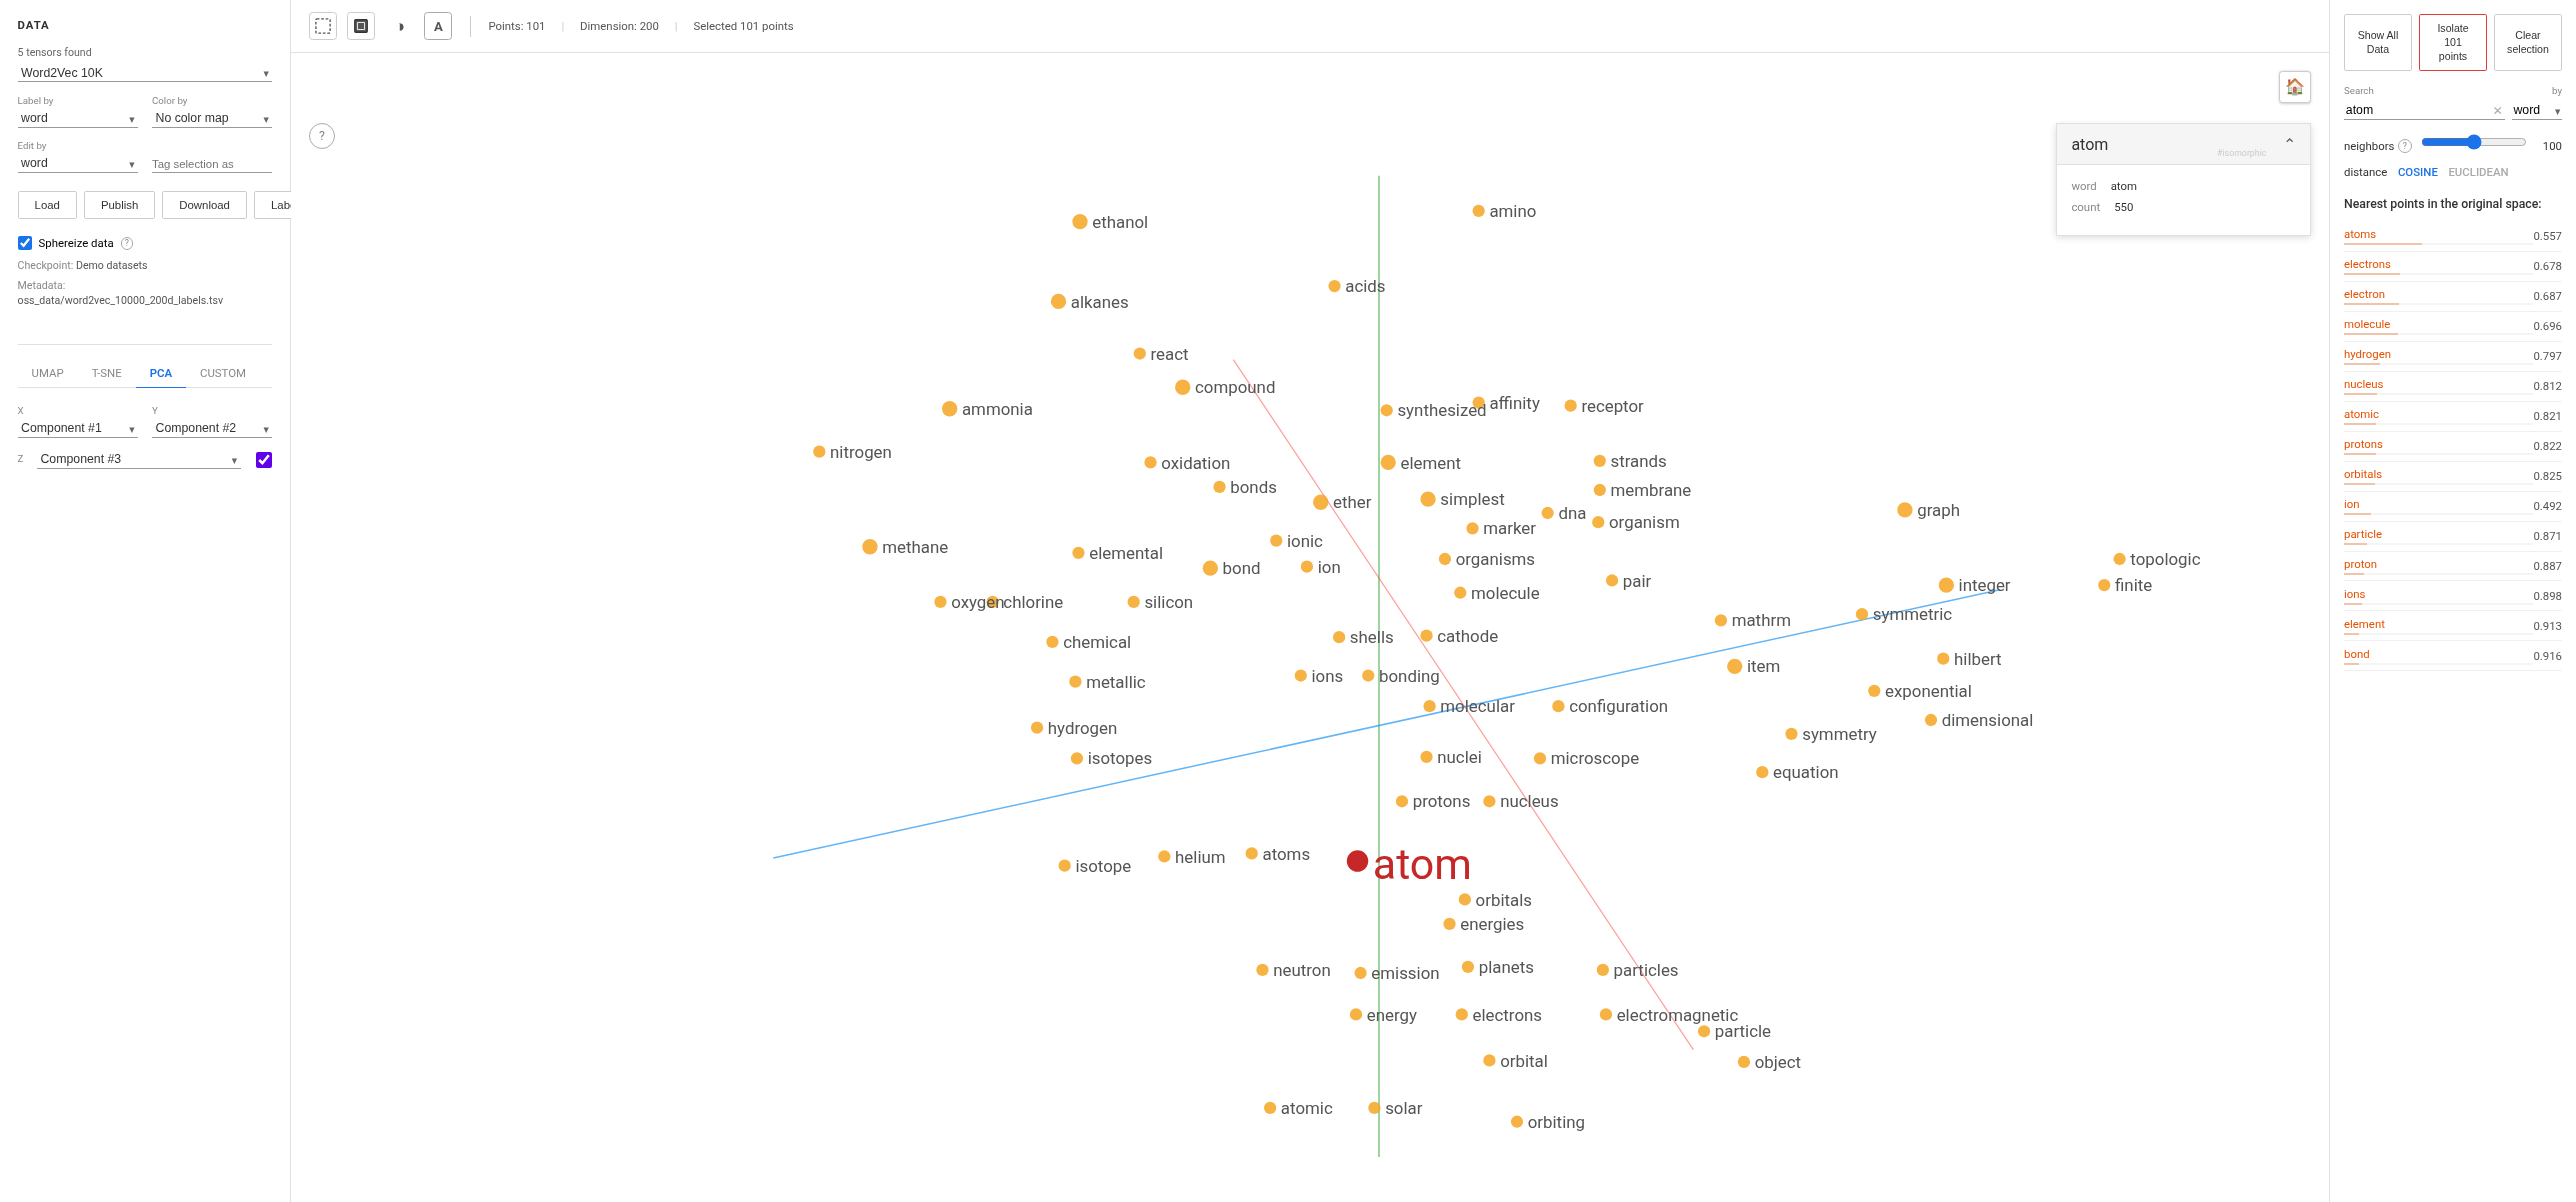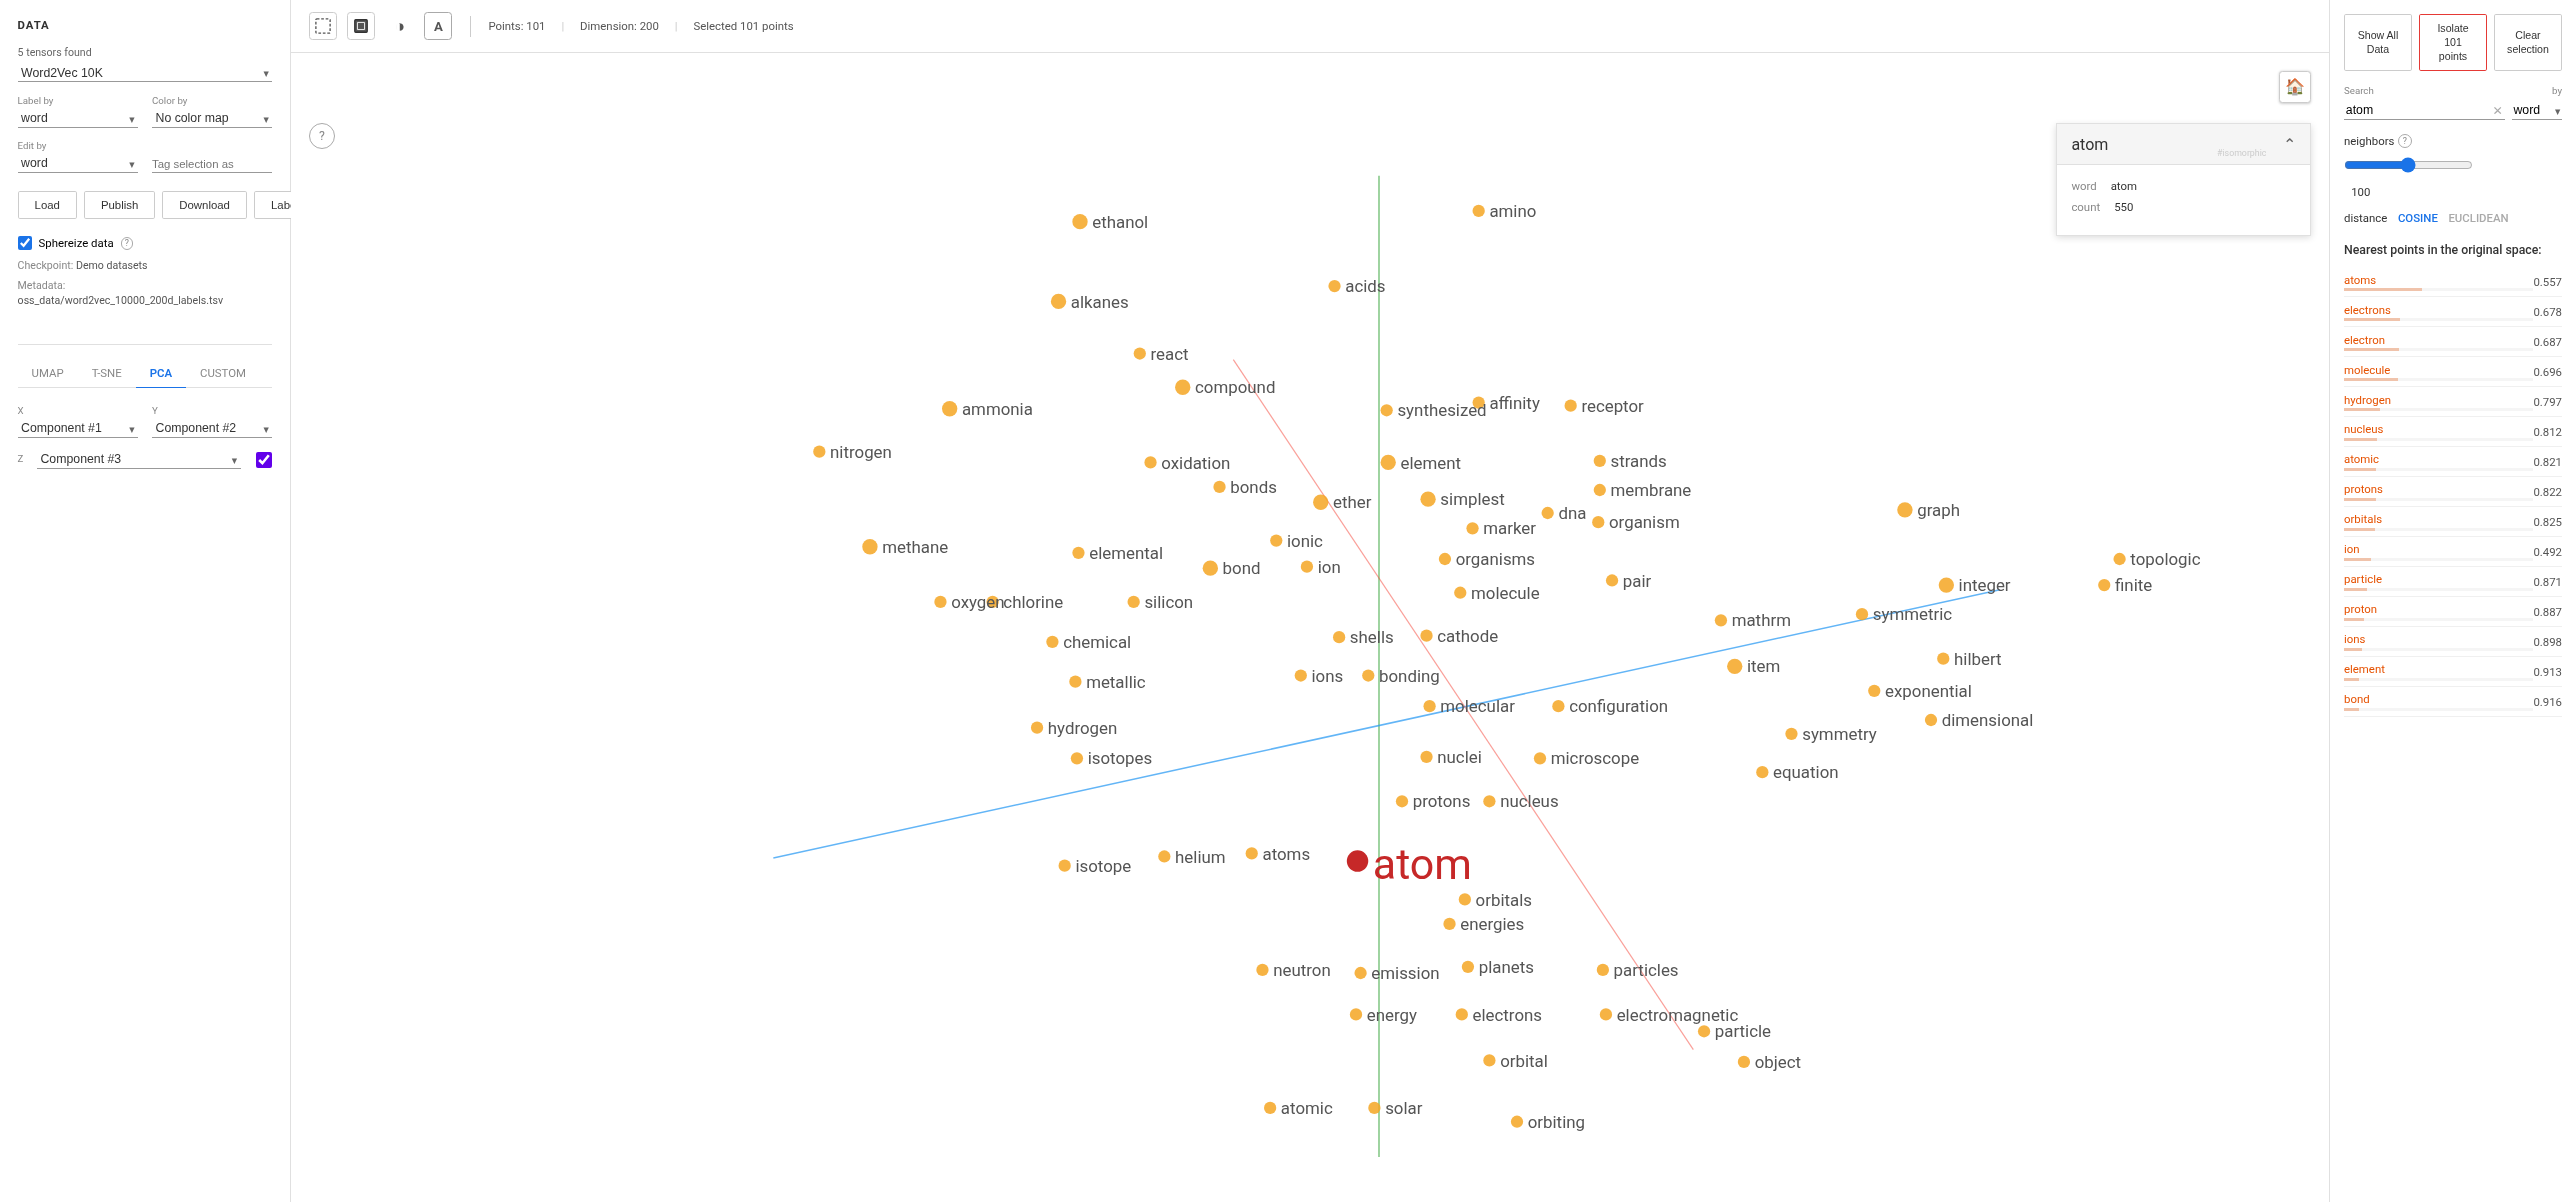--- a/index.html
+++ b/index.html
@@ -316,24 +316,23 @@
       right: 1.8px;
       top: 50%;
       transform: translateY(-50%);
       font-size: 10.6px;
       color: #666;
       pointer-events: none;
     }
 
     .neighbors-row {
       display: flex;
-      align-items: flex-start;
+      align-items: flex-end;
       gap: 8.8px;
       margin-bottom: 12.3px;
-      flex-direction: column;
     }
     .neighbors-label { font-size: 11.4px; color: #333; display: flex; align-items: center; gap: 3.5px; }
     .neighbors-help { width: 14px; height: 14px; border-radius: 50%; border: 0.9px solid #aaa; display: inline-flex; align-items: center; justify-content: center; font-size: 8.8px; color: #888; }
     .slider-wrap { flex: 1; }
     .slider { width: 100%; accent-color: #1a73e8; }
     .neighbors-value { font-size: 11.4px; color: #333; min-width: 26.4px; text-align: right; }
 
     .distance-row {
       display: flex;
       align-items: center;

